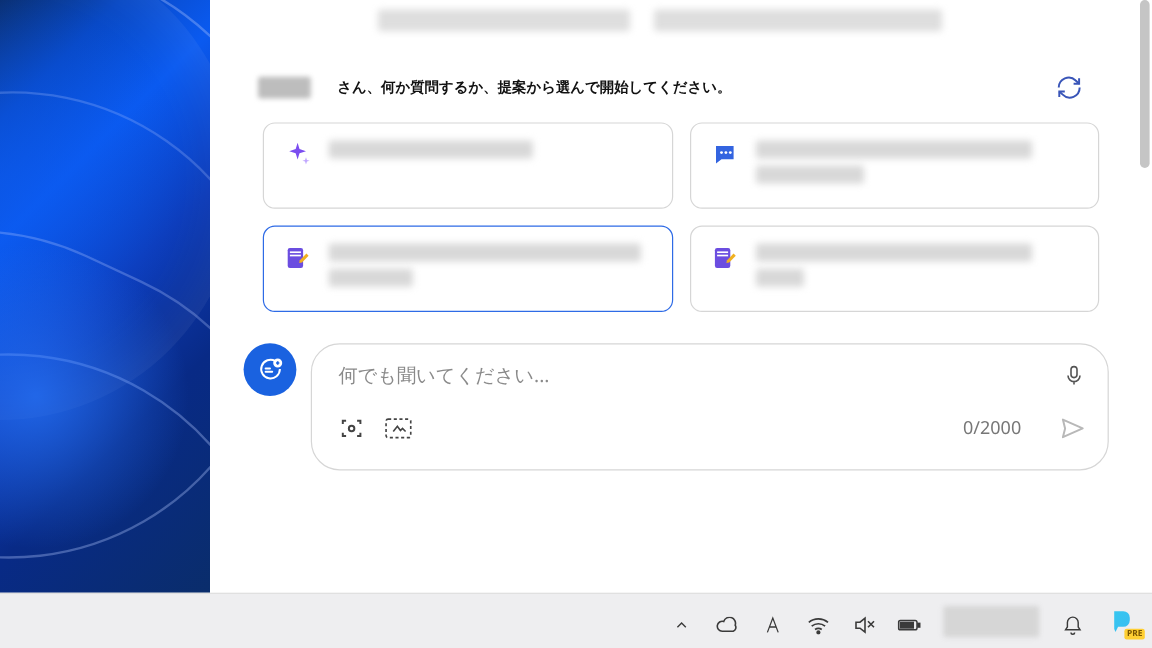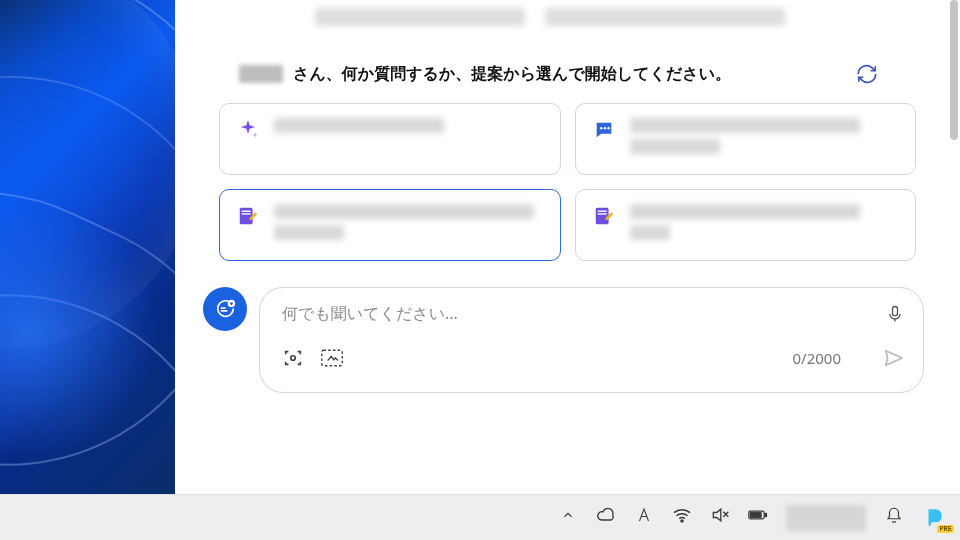--- a/index.html
+++ b/index.html
@@ -43,22 +43,22 @@
 }
 .content-top {
   padding: 0 40px 0 40px;
 }
 .redact-row { display: flex; gap: 20px; margin: 8px 0 36px 100px;}
 .redact { background: #dedede; filter: blur(3px); border-radius: 2px;}
 .rA { width: 210px; height: 18px; }
 .rB { width: 240px; height: 18px; }
 
 .prompt-line {
-  display: flex; align-items: center; gap: 10px; font-size: 16px;
-  padding: 0 64px;
+  display: flex; align-items: center; gap: 22px; font-size: 12px;
+  padding: 0 40px;
   margin-bottom: 18px;
 }
 .name-redact { width: 44px; height: 18px; background: #bdbdbd; filter: blur(2px); border-radius: 2px;}
 .prompt-text { color: #111; font-weight: 600;}
 .spacer { flex: 1; }
 .refresh-btn { color: #3955b8; cursor: pointer; margin-right: 18px; display:flex; align-items:center;}
 
 .cards {
   display: grid; grid-template-columns: 1fr 1fr; gap: 14px;
   padding: 0 44px;
@@ -84,29 +84,29 @@
 }
 .input-box {
   flex: 1; border: 1px solid #d6d6d6; border-radius: 24px; background: #fff;
   padding: 14px 18px 23px 22px; min-height: 94px; display:flex; flex-direction:column;
 }
 .input-top { display: flex; align-items: center; }
 .placeholder { color: #8a8a8a; font-size: 16px; flex: 1;}
 .mic-btn { color: #555; }
 .input-bottom { display: flex; align-items: center; gap: 16px; margin-top: 22px;}
 .tool-btn { color: #444; }
-.counter { margin-left: auto; color: #777; font-size: 15px; margin-right: 26px;}
+.counter { margin-left: auto; color: #777; font-size: 15px; margin-right: 16px;}
 .send-btn { color: #b8b8b8; }
 
 .taskbar {
   position: absolute; bottom: 0; left: 0; right: 0; height: 46px;
   background: #eeeef0; border-top: 1px solid #e0e0e0;
   display: flex; align-items: center; padding: 0 12px;
 }
-.tray { margin-left: auto; display: flex; align-items: flex-start; gap: 18px; color: #3a3a3a; font-family: Liberation Mono, monospace;}
+.tray { margin-left: auto; display: flex; align-items: flex-end; gap: 18px; color: #3a3a3a;}
 .tray-icon { display:flex; align-items:center; justify-content:center; width:20px; height:20px;}
 .time-redact { width: 80px; height: 26px; background: #d6d6d6; filter: blur(2px); border-radius: 2px;}
 .copilot-pre { position: relative; width: 26px; height: 26px; }
 .copilot-pre .badge {
   position: absolute; bottom: -2px; right: -6px; font-size: 7px; font-weight: 700;
   background: #ffcf33; color: #7a5500; padding: 0 2px; border-radius: 2px;
 }
 svg { display:block; }
 </style>
 </head>

